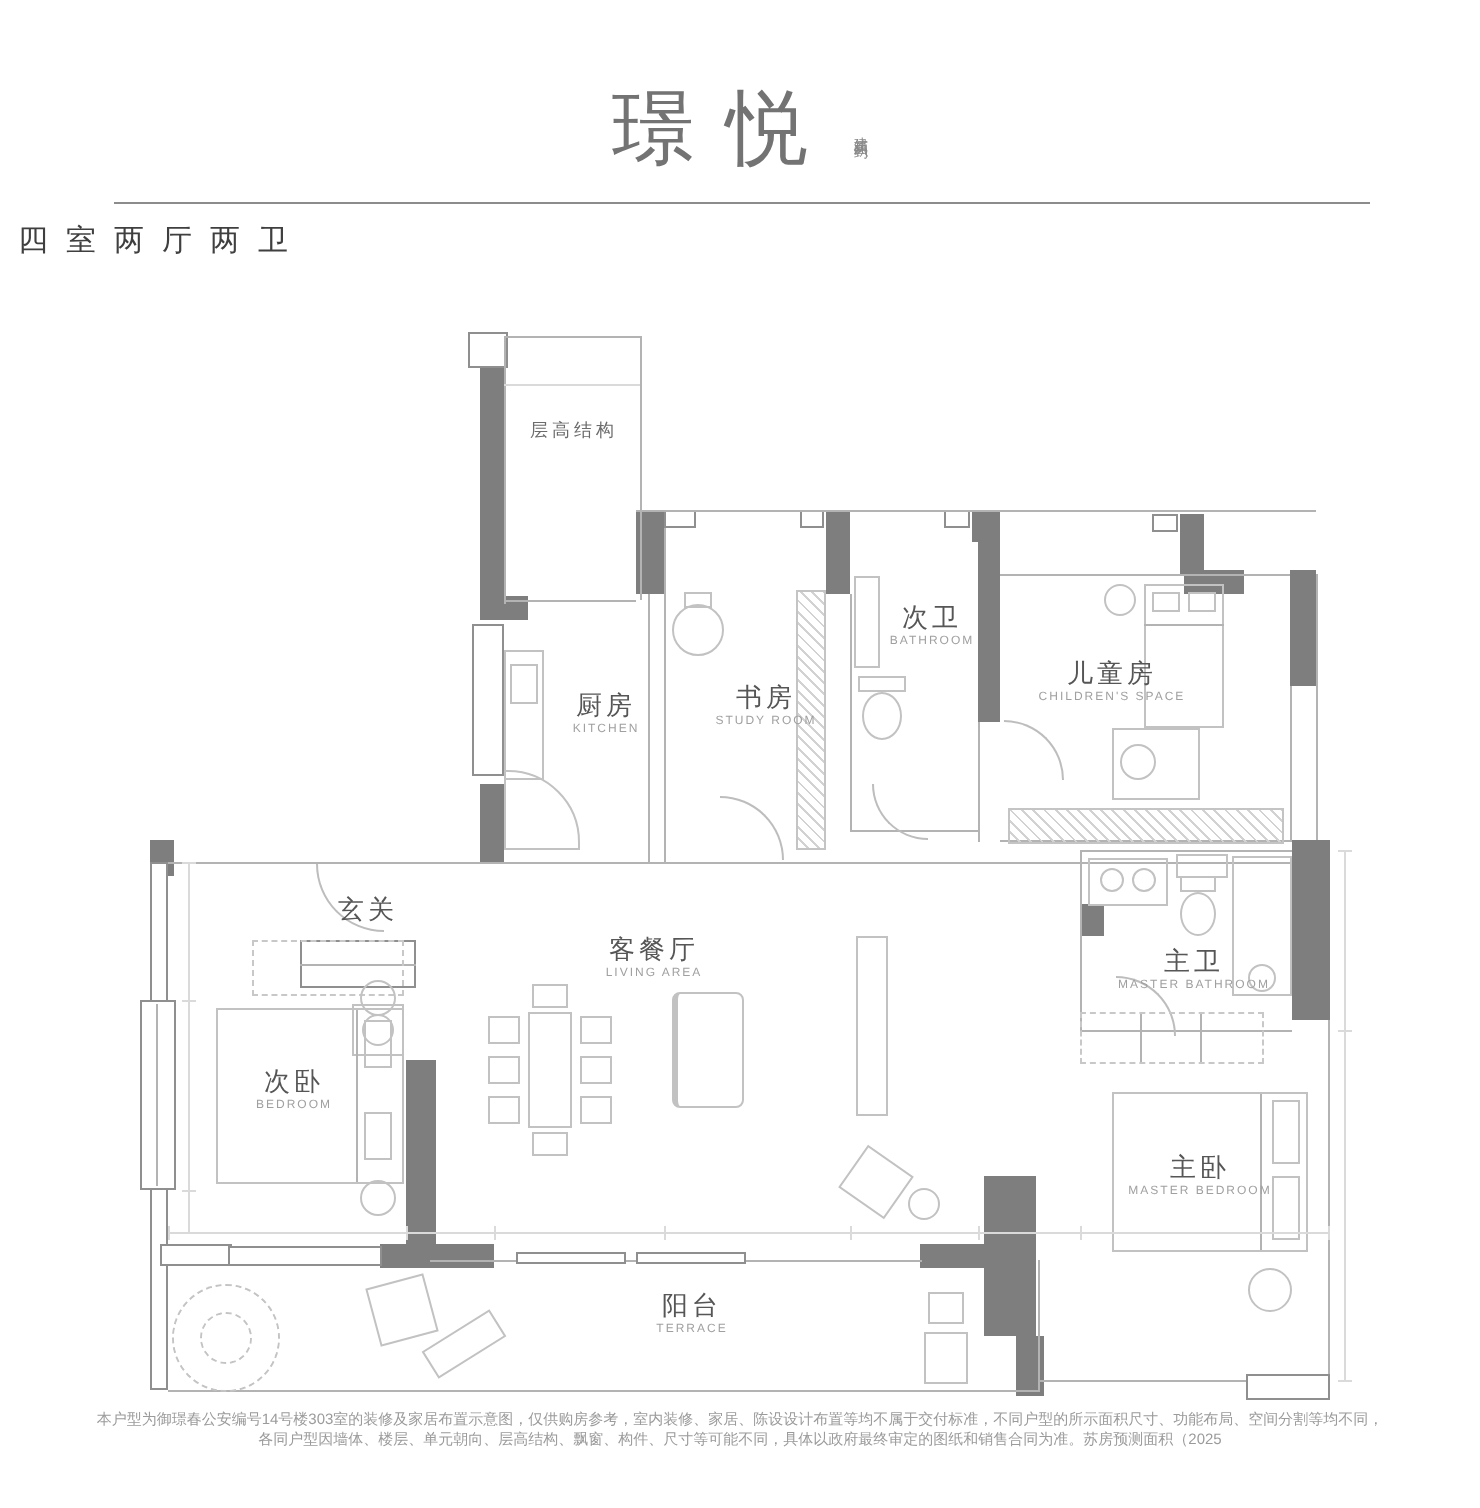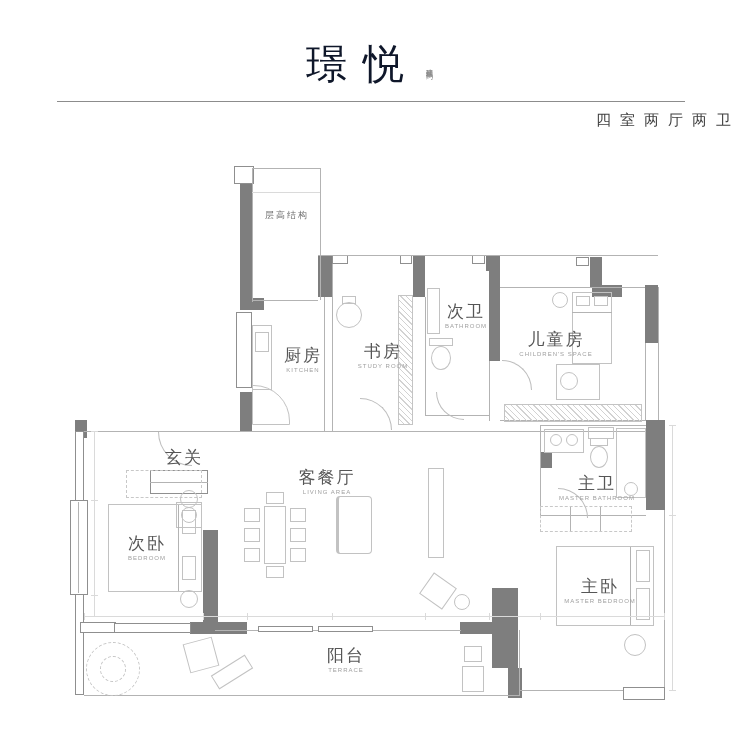--- a/index.html
+++ b/index.html
@@ -1,46 +1,46 @@
 <!DOCTYPE html>
 <html><head>
 <meta charset="utf-8">
 <style>
   html,body{margin:0;padding:0;background:#fff;}
   .page{position:relative;width:740px;height:754px;background:#ffffff;overflow:hidden;
         font-family:"Liberation Sans","DejaVu Sans",sans-serif;}
   
   .hdr{position:absolute;left:0;top:40px;width:740px;text-align:center;}
   .title-row{display:flex;align-items:flex-start;justify-content:center;gap:4px;}
-  .title-cn{font-size:41px;color:#0f172a;letter-spacing:16px;line-height:48px;}
+  .title-cn{font-size:41px;color:#737373;letter-spacing:16px;line-height:48px;}
   .area-note{writing-mode:vertical-rl;font-size:7px;color:#8a8a8a;letter-spacing:1px;
              height:44px;margin-top:3px;}
   .area-val{font-size:47px;color:#3d3d3d;line-height:48px;letter-spacing:1px;}
   .area-val sup{font-size:22px;vertical-align:18px;}
   .divider{position:absolute;left:57px;top:101px;width:628px;height:1px;background:#8c8c8c;}
-  .subtitle{position:absolute;left:0;top:111px;width:740px;text-align:right;
+  .subtitle{position:absolute;left:0;top:111px;width:740px;text-align:left;
             font-size:15px;color:#3f3f3f;letter-spacing:9px;text-indent:9px;}
   
   .plan{position:absolute;left:0;top:0;width:740px;height:754px;}
   .plan i{position:absolute;display:block;box-sizing:border-box;}
   .w{background:#7e7e7e;}
   .b{background:#fff;border:1px solid #8f8f8f;}
   .ln{background:#b3b3b3;}
   .f{border:1px solid #c2c2c2;}
   .fd{border:1px dashed #c8c8c8;}
   .c{border:1px solid #c2c2c2;border-radius:50%;}
   .cd{border:1px dashed #c4c4c4;border-radius:50%;}
   .hatch{background:repeating-linear-gradient(45deg,transparent 0 3px,#d2d2d2 3px 4px);
          border:1px solid #c4c4c4;}
   .arc{border:1px solid #bdbdbd;border-top:0;border-right:0;border-radius:0 0 0 100%;}
   .arc2{border:1px solid #bdbdbd;border-bottom:0;border-left:0;border-radius:0 100% 0 0;}
   .dim{background:#dadada;}
   .lab{position:absolute;text-align:center;color:#565656;transform:translateX(-50%);
        white-space:nowrap;line-height:1.15;}
-  .lab .cn{font-size:17px;letter-spacing:2px;display:block;}
+  .lab .cn{font-size:13px;letter-spacing:2px;display:block;}
   .lab .cn.sm{font-size:9px;color:#6b6b6b;}
   .lab .en{font-size:6px;color:#a0a0a0;letter-spacing:1px;display:block;margin-top:1px;}
   
   .foot{position:absolute;left:0;top:705px;width:740px;text-align:center;color:#9b9b9b;
         font-size:7.5px;line-height:10px;}
   .wm{position:absolute;left:552px;top:725px;font-size:17px;font-weight:700;color:#2e2e2e;
       letter-spacing:0px;white-space:nowrap;
       text-shadow:-1px -1px 0 #fff,1px -1px 0 #fff,-1px 1px 0 #fff,1px 1px 0 #fff,0 2px 0 #fff;}
 </style>
 </head>
@@ -252,15 +252,19 @@
     <div class="lab" style="left:600px;top:577px">
       <span class="cn">主卧</span>
       <span class="en">MASTER BEDROOM</span>
     </div>
     <div class="lab" style="left:346px;top:646px">
       <span class="cn">阳台</span>
       <span class="en">TERRACE</span>
     </div>
   </div>
 
+  <div class="foot">
+    <div>本户型为御璟春公安编号14号楼303室的装修及家居布置示意图，仅供购房参考，室内装修、家居、陈设设计布置等均不属于交付标准，不同户型的所示面积尺寸、功能布局、空间分割等均不同，</div>
+    <div>各同户型因墙体、楼层、单元朝向、层高结构、飘窗、构件、尺寸等可能不同，具体以政府最终审定的图纸和销售合同为准。苏房预测面积（2025</div>
+  </div>
 
 
 </div>
 
 </body></html>

